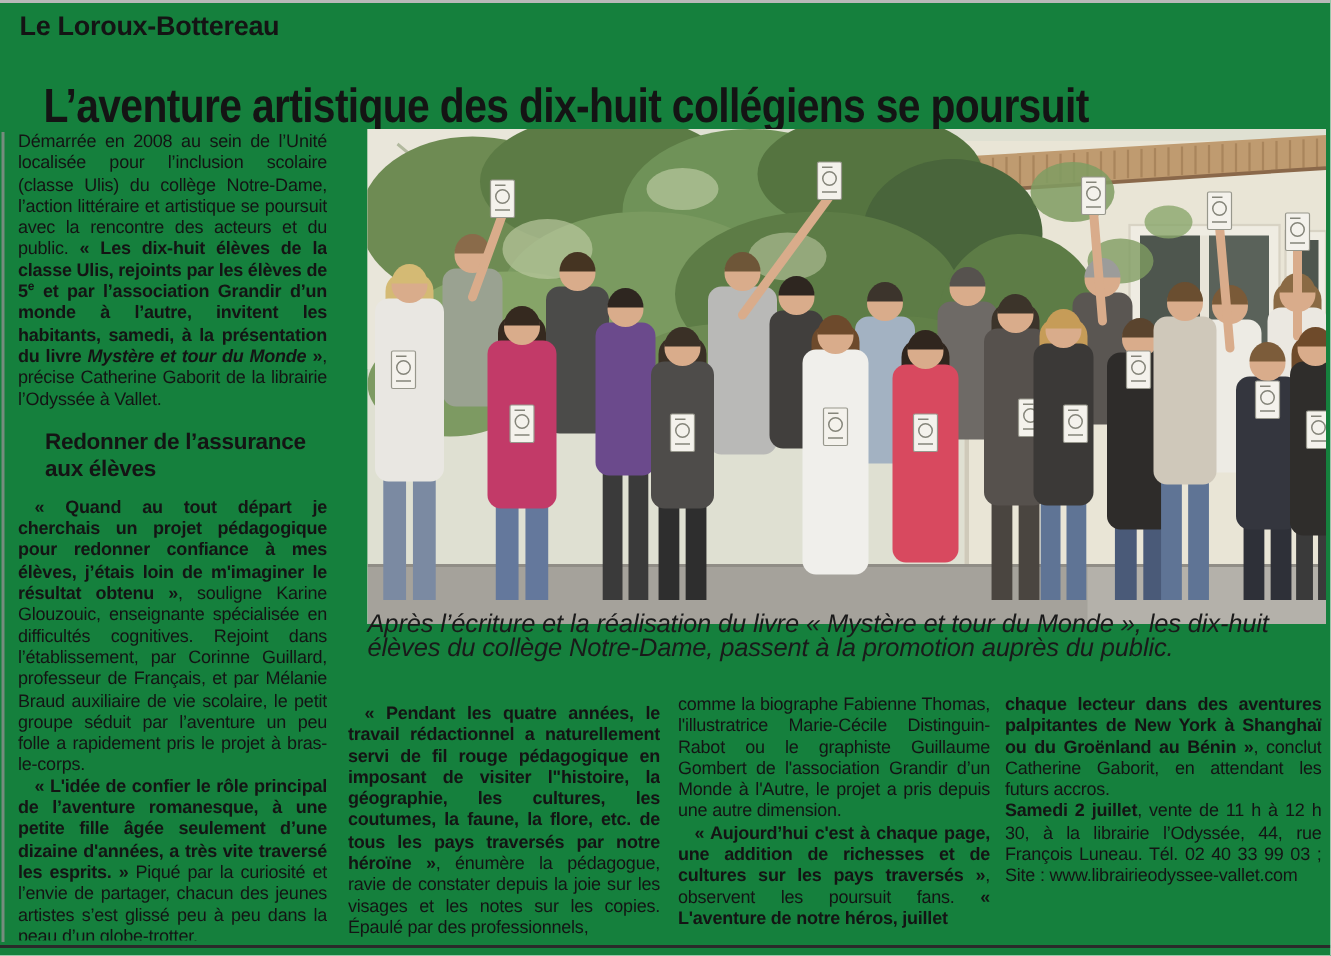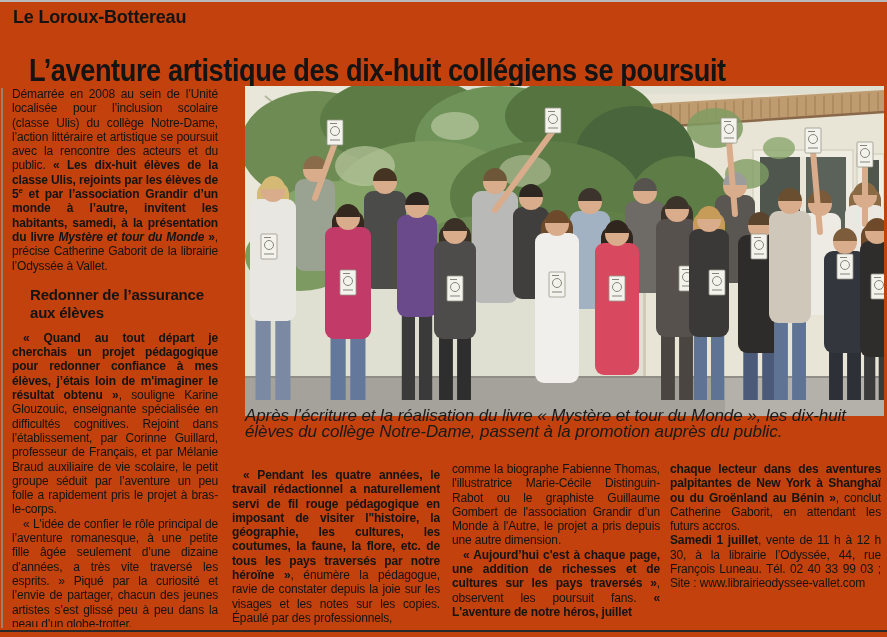--- a/index.html
+++ b/index.html
@@ -1,17 +1,17 @@
 <!DOCTYPE html>
 <html lang="fr"><head>
 <meta charset="utf-8">
 <style>
   html,body{margin:0;padding:0;background:#ffffff;}
   .page{
-    position:relative;width:887px;height:637px;background:#c2410c;overflow:hidden;
+    position:relative;width:887px;height:637px;background:#15803d;overflow:hidden;
     font-family:"Liberation Sans","DejaVu Sans",sans-serif;color:#141414;
   }
   .rule{position:absolute;left:0;width:887px;}
   .rule.top{top:0;height:2px;background:#b9b9b9;}
   .rule.bottom{top:630px;height:2px;background:#2a2a2a;}
   .scan-line{position:absolute;left:1px;top:88px;width:2px;height:540px;background:#8f8f8f;opacity:.8;}
   .kicker{position:absolute;left:13px;top:7px;font-size:18px;font-weight:700;letter-spacing:-.2px;}
   .headline{position:absolute;left:11px;top:34px;margin:18px;font-size:32px;font-weight:700;white-space:nowrap;}
   .headline .hl{display:inline-block;transform:scaleX(.85);transform-origin:0 50%;letter-spacing:-.5px;}
   .col{position:absolute;text-align:justify;font-size:12px;line-height:14.3px;letter-spacing:-.15px;}
@@ -35,21 +35,21 @@
   <div class="rule top"></div>
 
   <div class="kicker">Le Loroux-Bottereau</div>
 
   <h1 class="headline"><span class="hl">L’aventure artistique des dix-huit collégiens se poursuit</span></h1>
 
   <div class="col col1">
     <p class="para"><span>Démarrée en 2008 au sein de l’Unité localisée pour l’inclusion scolaire (classe Ulis) du collège Notre-Dame, l’action littéraire et artistique se poursuit avec la rencontre des acteurs et du public. </span><span style="font-weight: 700;">« Les dix-huit élèves de la classe Ulis, rejoints par les élèves de 5</span><sup style="font-weight: 700;">e</sup><span style="font-weight: 700;"> et par l’association Grandir d’un monde à l’autre, invitent les habitants, samedi, à la présentation du livre </span><span style="font-weight: 700; font-style: italic;">Mystère et tour du Monde</span><span style="font-weight: 700;"> »</span><span>, précise Catherine Gaborit de la librairie l’Odyssée à Vallet.</span></p>
     <h2 class="subhead">Redonner de l’assurance aux élèves</h2>
     <p class="para ind"><span style="font-weight: 700;">« Quand au tout départ je cherchais un projet pédagogique pour redonner confiance à mes élèves, j’étais loin de m'imaginer le résultat obtenu »</span><span>, souligne Karine Glouzouic, enseignante spécialisée en difficultés cognitives. Rejoint dans l’établissement, par Corinne Guillard, professeur de Français, et par Mélanie Braud auxiliaire de vie scolaire, le petit groupe séduit par l’aventure un peu folle a rapidement pris le projet à bras-le-corps.</span></p>
-    <p class="para ind"><span style="font-weight: 400;">« L'idée de confier le rôle principal de l’aventure romanesque, à une petite fille âgée seulement d’une dizaine d'années, a très vite traversé les esprits. »</span><span> Piqué par la curiosité et l’envie de partager, chacun des jeunes artistes s’est glissé peu à peu dans la peau d’un globe-trotter.</span></p>
+    <p class="para ind"><span style="font-weight: 700;">« L'idée de confier le rôle principal de l’aventure romanesque, à une petite fille âgée seulement d’une dizaine d'années, a très vite traversé les esprits. »</span><span> Piqué par la curiosité et l’envie de partager, chacun des jeunes artistes s’est glissé peu à peu dans la peau d’un globe-trotter.</span></p>
   </div>
 
   <div class="photo">
     <svg id="photo-svg" width="639" height="330" viewBox="0 0 639 330" xmlns="http://www.w3.org/2000/svg">
         <rect x="0" y="0" width="639" height="330" fill="#dfe0d2"></rect>
         <rect x="0" y="0" width="150" height="160" fill="#e9e6da"></rect>
         <path d="M20,10 C60,40 50,90 30,130 M40,20 C90,50 80,100 70,140" stroke="#9aa584" stroke-width="2" fill="none" opacity="0.7"></path>
         <g>
           <rect x="398" y="8" width="241" height="292" fill="#e9e5d6"></rect>
           <rect x="398" y="28" width="3" height="272" fill="#cfcaba"></rect>
@@ -357,18 +357,18 @@
     <p class="para ind"><span style="font-weight: 700;">« Pendant les quatre années, le travail rédactionnel a naturellement servi de fil rouge pédagogique en imposant de visiter l"histoire, la géographie, les cultures, les coutumes, la faune, la flore, etc. de tous les pays traversés par notre héroïne »</span><span>, énumère la pédagogue, ravie de constater depuis la joie sur les visages et les notes sur les copies. Épaulé par des professionnels,</span></p>
   </div>
 
   <div class="col col3">
     <p class="para"><span>comme la biographe Fabienne Thomas, l'illustratrice Marie-Cécile Distinguin-Rabot ou le graphiste Guillaume Gombert de l'association Grandir d’un Monde à l'Autre, le projet a pris depuis une autre dimension.</span></p>
     <p class="para ind"><span style="font-weight: 700;">« Aujourd’hui c'est à chaque page, une addition de richesses et de cultures sur les pays traversés »</span><span>, observent les poursuit fans. </span><span style="font-weight: 700;">« L'aventure de notre héros, juillet</span></p>
   </div>
 
   <div class="col col4">
     <p class="para"><span style="font-weight: 700;">chaque lecteur dans des aventures palpitantes de New York à Shanghaï ou du Groënland au Bénin »</span><span>, conclut Catherine Gaborit, en attendant les futurs accros.</span></p>
-    <p class="para agenda"><span style="font-weight: 700;">Samedi 1 juillet</span><span>, vente de 11 h à 12 h 30, à la librairie l’Odyssée, 44, rue François Luneau. Tél. 02 40 33 99 03 ; Site : www.librairieodyssee-vallet.com</span></p>
+    <p class="para agenda"><span style="font-weight: 700;">Samedi 2 juillet</span><span>, vente de 11 h à 12 h 30, à la librairie l’Odyssée, 44, rue François Luneau. Tél. 02 40 33 99 03 ; Site : www.librairieodyssee-vallet.com</span></p>
   </div>
 
   <div class="rule bottom"></div>
   <div class="scan-line"></div>
 </div>
 
 </body></html>

